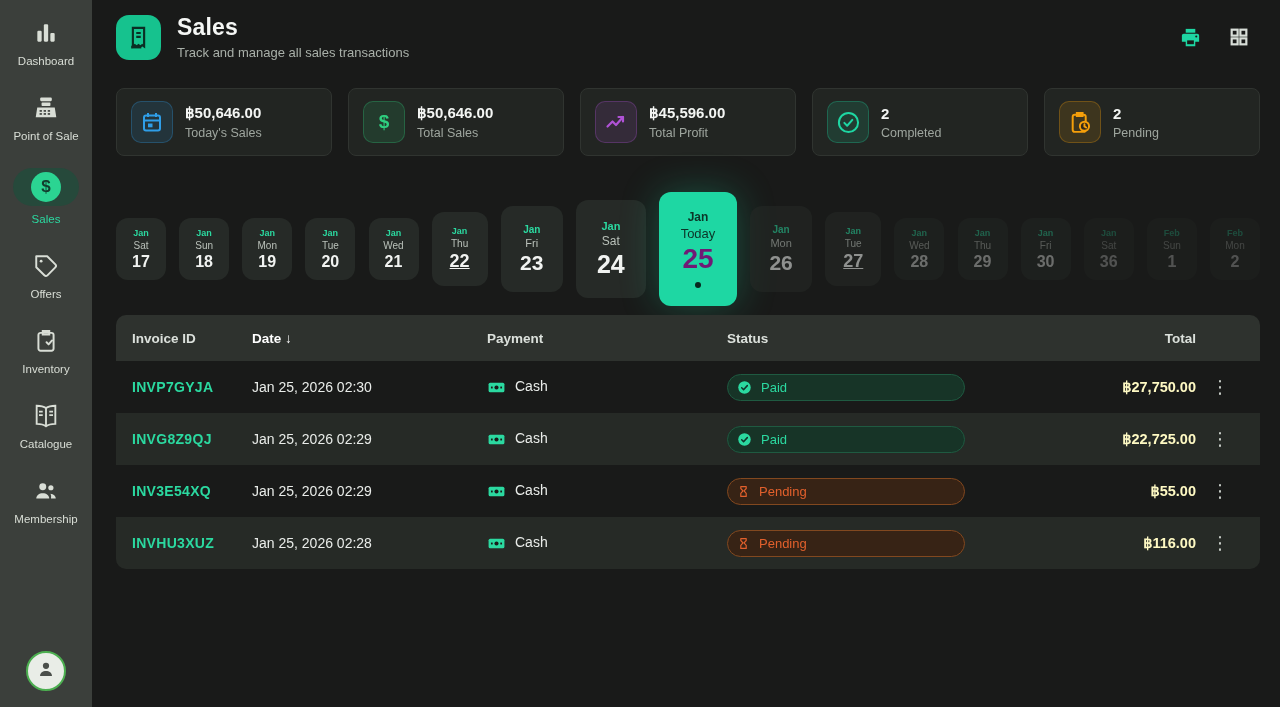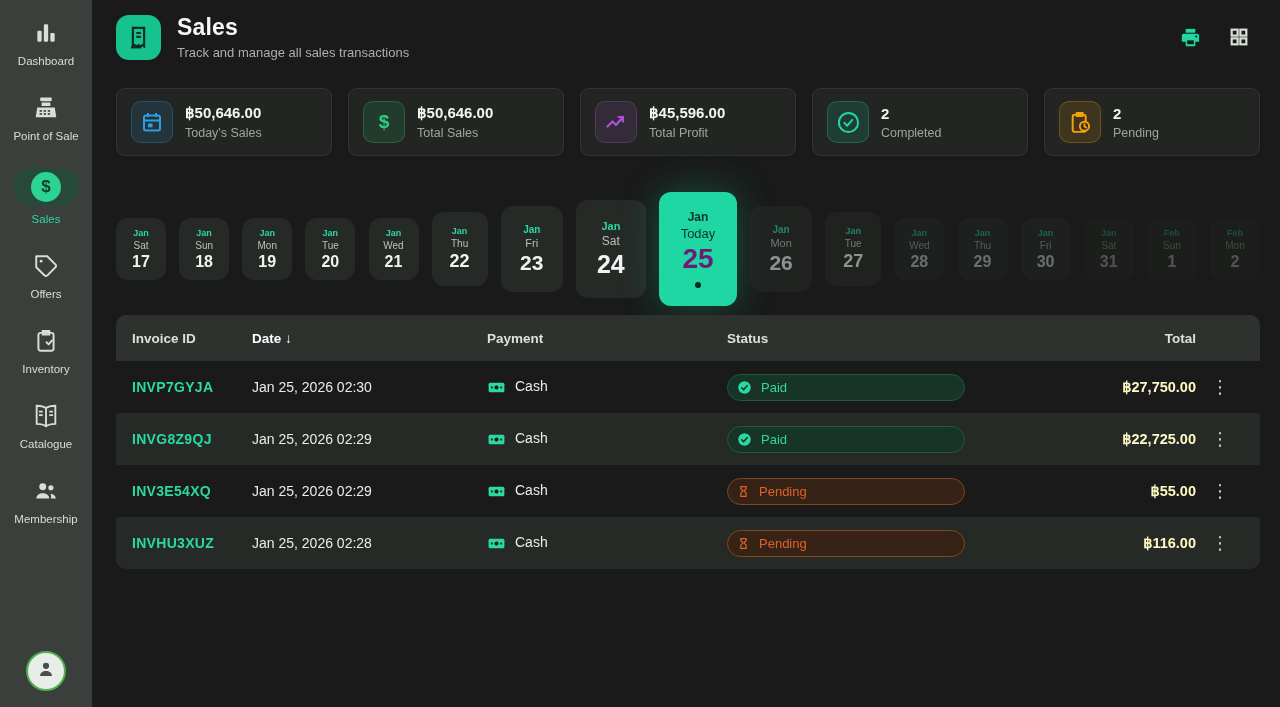--- a/index.html
+++ b/index.html
@@ -42,21 +42,21 @@
   .slbl { font-size:12.5px; color:#9fa69f; margin-top:4px; }
   .bdollar { font-size:19px; font-weight:bold; }
   
   .datebar { height:122px; display:flex; align-items:center; justify-content:space-between; margin-bottom:5px; }
   .dcard { background:#262a27; border-radius:12px; display:flex; flex-direction:column; align-items:center; justify-content:center; gap:2px; flex-shrink:0; cursor:pointer; }
   .dcard .m { font-size:9px; font-weight:bold; color:#2bd9a0; }
   .dcard .d { font-size:10px; color:#b9c0b9; }
   .dcard .n { font-size:16px; font-weight:bold; color:#f1f3f1; }
   .dcard .dot { display:none; }
   .t0 { width:50px; height:62px; }
-  .t1 { width:56px; height:74px; } .t1 .n { font-size:18px; }
+  .t1 { width:56px; height:74px; } .t1 .n { font-size:18px;text-decoration:underline; }
   .t2 { width:62px; height:86px; } .t2 .n { font-size:21px; } .t2 .m { font-size:10px; } .t2 .d { font-size:11px; }
   .t3 { width:70px; height:98px; } .t3 .n { font-size:25px; } .t3 .m { font-size:11px; } .t3 .d { font-size:12px; }
   .t4 { width:78px; height:114px; background:#1ed7a3; box-shadow:0 0 38px rgba(30,215,163,.28); }
   .t4 .m { color:#0c3528; font-size:12px; font-weight:bold; }
   .t4 .d { color:#0c3528; font-size:13px; }
   .t4 .n { color:#701a75; font-size:28px; }
   .t4 .dot { display:block; width:6px; height:6px; border-radius:50%; background:#07281e; margin-top:5px; }
   .dim1 { opacity:.55; } .dim2 { opacity:.38; } .dim3 { opacity:.26; }
   
   .table { border-radius:10px; overflow:hidden; }
@@ -341,21 +341,21 @@
   </div>
       <div class="dcard t0 dim2">
     <span class="m">Jan</span>
     <span class="d">Fri</span>
     <span class="n">30</span>
 
   </div>
       <div class="dcard t0 dim3">
     <span class="m">Jan</span>
     <span class="d">Sat</span>
-    <span class="n">31</span>
+    <span class="n">36</span>
 
   </div>
       <div class="dcard t0 dim3">
     <span class="m">Feb</span>
     <span class="d">Sun</span>
     <span class="n">1</span>
 
   </div>
       <div class="dcard t0 dim3">
     <span class="m">Feb</span>

